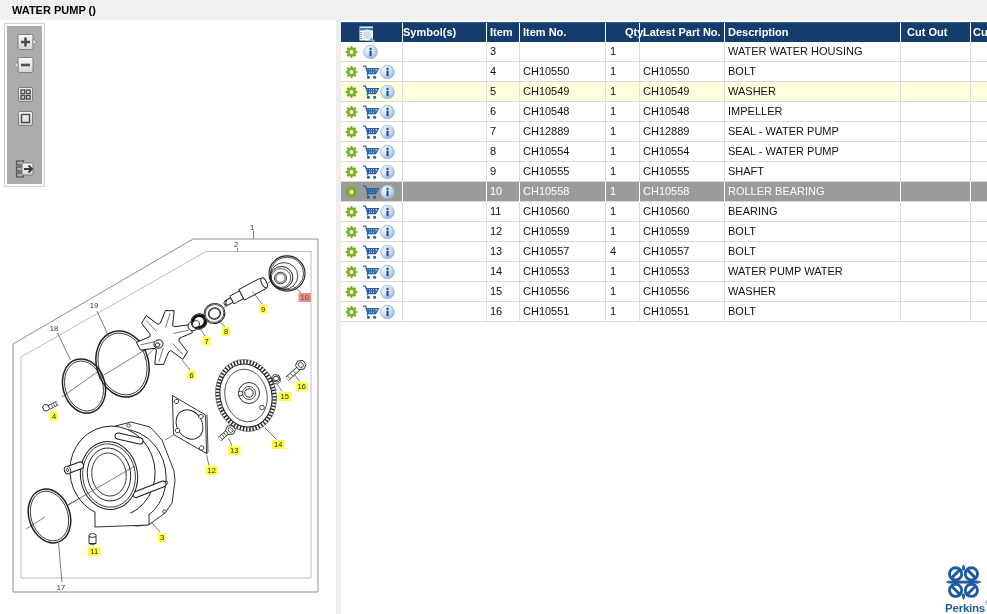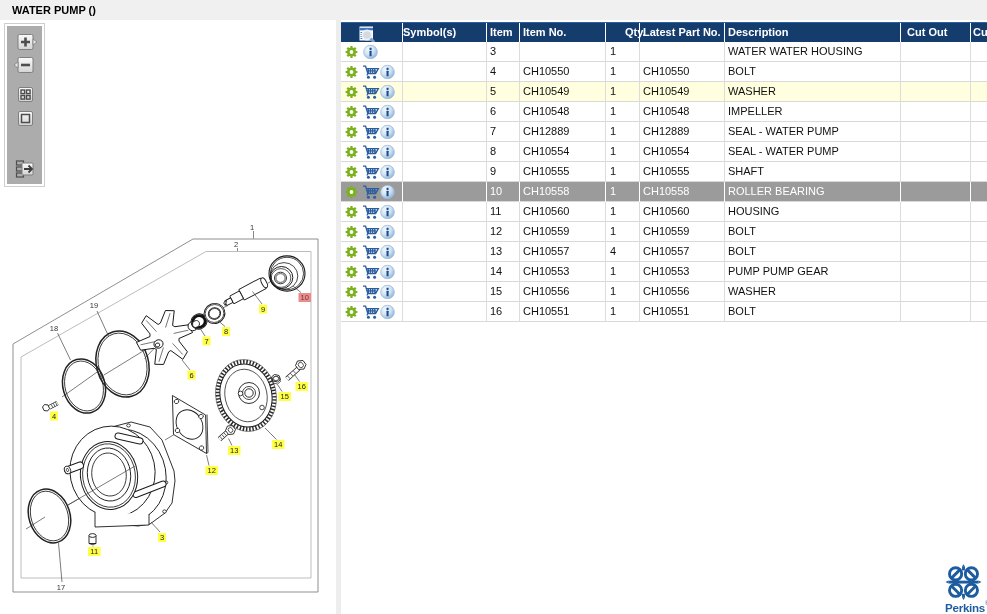--- a/index.html
+++ b/index.html
@@ -561,21 +561,21 @@
       </svg>
 <svg class="icn" style="left:39px" width="15" height="15" viewBox="0 0 15 15">
         <circle cx="7.5" cy="7.5" r="6.8" fill="url(#ig)" stroke="#9ab7d4" stroke-width="0.8"></circle>
         <rect x="6.5" y="3.2" width="2.1" height="2.2" rx="0.4" fill="#1c4e8d"></rect>
         <rect x="6.5" y="6.2" width="2.1" height="5.6" rx="0.5" fill="#1c4e8d"></rect>
       </svg>
 <div class="c" style="left:149px">11</div>
 <div class="c" style="left:182px">CH10560</div>
 <div class="c" style="left:269px">1</div>
 <div class="c" style="left:302px">CH10560</div>
-<div class="c" style="left:387px">HOUSING</div>
+<div class="c" style="left:387px">BEARING</div>
 </div>
 <div class="row" style="left:341px;top:222px;width:646px;">
 <i class="vl" style="left:61px"></i>
       <i class="vl" style="left:145px"></i>
       <i class="vl" style="left:178px"></i>
       <i class="vl" style="left:264px"></i>
       <i class="vl" style="left:298px"></i>
       <i class="vl" style="left:383px"></i>
       <i class="vl" style="left:559px"></i>
       <i class="vl" style="left:629px"></i>
@@ -663,21 +663,21 @@
       </svg>
 <svg class="icn" style="left:39px" width="15" height="15" viewBox="0 0 15 15">
         <circle cx="7.5" cy="7.5" r="6.8" fill="url(#ig)" stroke="#9ab7d4" stroke-width="0.8"></circle>
         <rect x="6.5" y="3.2" width="2.1" height="2.2" rx="0.4" fill="#1c4e8d"></rect>
         <rect x="6.5" y="6.2" width="2.1" height="5.6" rx="0.5" fill="#1c4e8d"></rect>
       </svg>
 <div class="c" style="left:149px">14</div>
 <div class="c" style="left:182px">CH10553</div>
 <div class="c" style="left:269px">1</div>
 <div class="c" style="left:302px">CH10553</div>
-<div class="c" style="left:387px">PUMP PUMP GEAR</div>
+<div class="c" style="left:387px">WATER PUMP WATER</div>
 </div>
 <div class="row" style="left:341px;top:282px;width:646px;">
 <i class="vl" style="left:61px"></i>
       <i class="vl" style="left:145px"></i>
       <i class="vl" style="left:178px"></i>
       <i class="vl" style="left:264px"></i>
       <i class="vl" style="left:298px"></i>
       <i class="vl" style="left:383px"></i>
       <i class="vl" style="left:559px"></i>
       <i class="vl" style="left:629px"></i>

